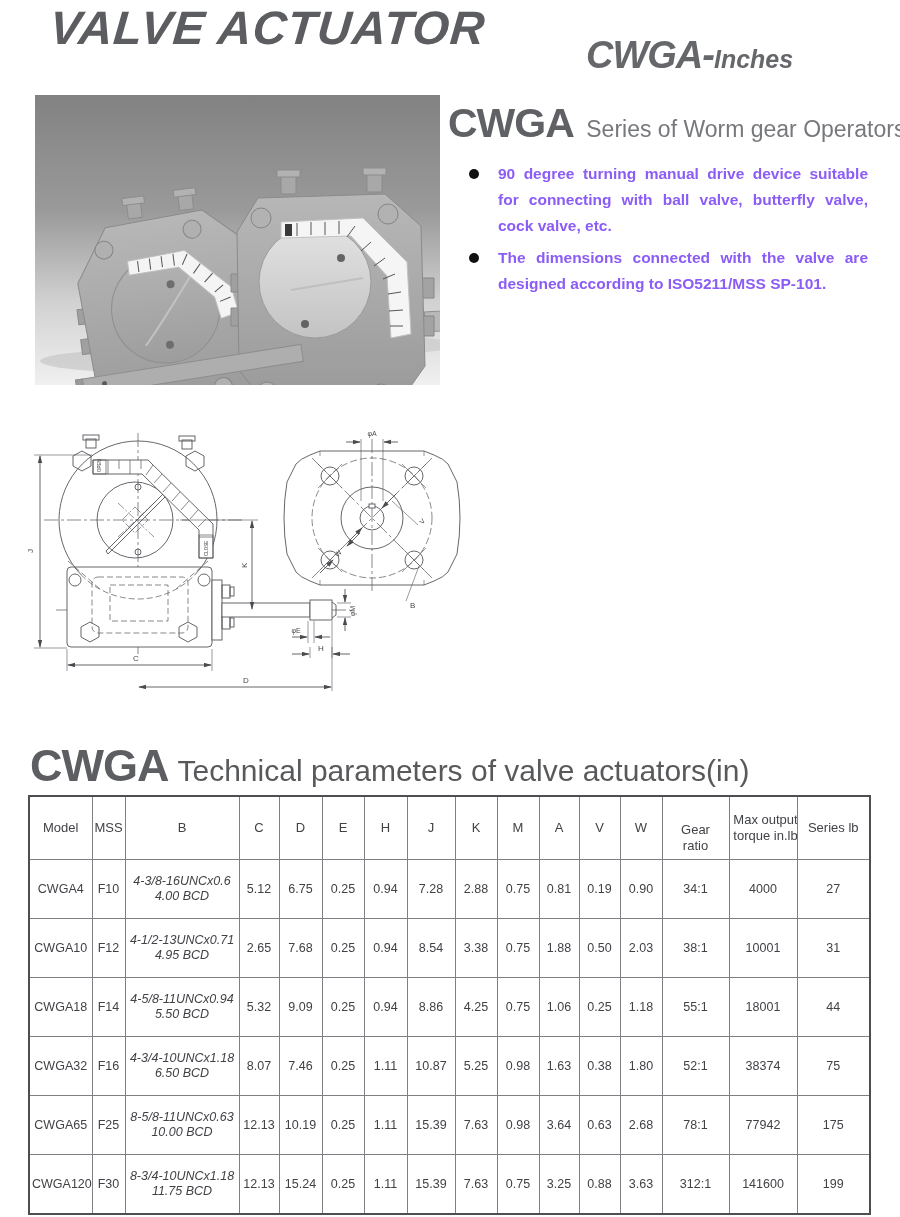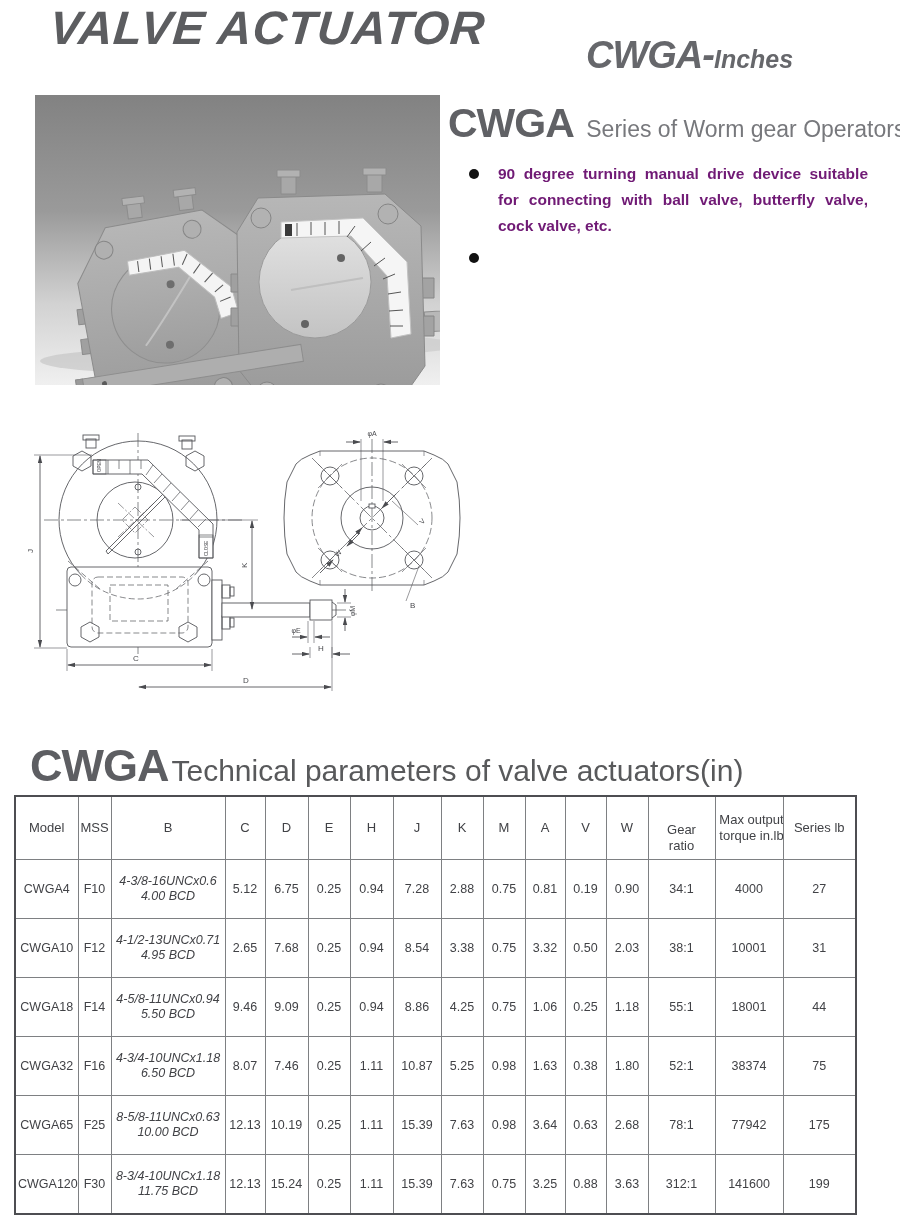--- a/index.html
+++ b/index.html
@@ -17,32 +17,32 @@
   
   .photo{position:absolute;left:35px;top:95px;width:405px;height:290px;}
 
   
   .intro{position:absolute;left:448px;top:100px;width:432px;}
   .intro-head{white-space:nowrap;}
   .intro-brand{font-size:41px;font-weight:bold;color:#606165;letter-spacing:-1px;}
   .intro-sub{font-size:23px;color:#77787c;margin-left:8px;}
   .features{margin-top:14px;width:420px;}
   .feature-item{position:relative;padding-left:50px;text-align:justify;font-weight:bold;
-      font-size:15.5px;line-height:26px;color:#701a75;margin-bottom:6px;}
+      font-size:15.5px;line-height:26px;color:#8b5cf6;margin-bottom:6px;}
   .dot{position:absolute;left:21px;top:8px;width:10px;height:10px;background:#111;border-radius:50%;}
 
   
   .drawing{position:absolute;left:20px;top:425px;width:460px;height:300px;}
   .drawing text{fill:#4a4b4f;font-family:"Liberation Sans",sans-serif;}
 
   
   .table-title{position:absolute;left:30px;top:740px;white-space:nowrap;}
   .tt-brand{font-size:45px;font-weight:bold;color:#5d5e62;letter-spacing:-1px;}
-  .tt-text{font-size:30px;color:#58595b;margin-left:3px;}
-  table.params{position:absolute;left:14px;top:795px;width:840px;border-collapse:collapse;
+  .tt-text{font-size:30px;color:#58595b;margin-left:9px;}
+  table.params{position:absolute;left:28px;top:795px;width:840px;border-collapse:collapse;
       table-layout:fixed;border:2px solid #4d4e52;}
   .params th,.params td{border:1px solid #7e8083;text-align:center;vertical-align:middle;
       color:#414246;font-weight:normal;padding:0 2px;overflow:hidden;}
   .params th{font-size:13px;height:62px;line-height:16px;}
   .params td{font-size:12.5px;height:58px;line-height:15px;}
   .wrapnarrow{display:inline-block;width:40px;margin-top:20px;}
   .wrapmed{display:inline-block;width:68px;}
   .b-cell div{line-height:15px;font-style:italic;}
   .vtop{vertical-align:top;padding-top:7px;}
 </style>
@@ -155,21 +155,21 @@
   </g>
 </svg>
 
 <div class="intro">
   <div class="intro-head">
     <span class="intro-brand">CWGA</span>
     <span class="intro-sub">Series of Worm gear Operators</span>
   </div>
   <div class="features">
       <div class="feature-item"><span class="dot"></span><span>90 degree turning manual drive device suitable for connecting with ball valve, butterfly valve, cock valve, etc.</span></div>
-      <div class="feature-item"><span class="dot"></span></div>
+      <div class="feature-item"><span class="dot"></span><span>The dimensions connected with the valve are designed according to ISO5211/MSS SP-101.</span></div>
     </div>
 </div>
 
 <svg class="drawing" viewBox="0 0 460 300">
   <defs>
     <marker id="ah" markerWidth="9" markerHeight="7" refX="8" refY="2.5" orient="auto-start-reverse">
       <path d="M0,0 L9,2.5 L0,5 Z" fill="#4a4b4f"></path>
     </marker>
   </defs>
   <g fill="none" stroke="#55565a" stroke-width="0.9">
@@ -399,35 +399,35 @@
           <div>4-1/2-13UNCx0.71</div>
           <div>4.95 BCD</div>
         </td>
         <td>2.65</td>
         <td>7.68</td>
         <td>0.25</td>
         <td>0.94</td>
         <td>8.54</td>
         <td>3.38</td>
         <td>0.75</td>
-        <td>3.32</td>
+        <td>1.88</td>
         <td>0.50</td>
         <td>2.03</td>
         <td>38:1</td>
         <td>10001</td>
         <td>31</td>
       </tr>
       <tr>
         <td>CWGA18</td>
         <td>F14</td>
         <td class="b-cell">
           <div>4-5/8-11UNCx0.94</div>
           <div>5.50 BCD</div>
         </td>
-        <td>9.46</td>
+        <td>5.32</td>
         <td>9.09</td>
         <td>0.25</td>
         <td>0.94</td>
         <td>8.86</td>
         <td>4.25</td>
         <td>0.75</td>
         <td>1.06</td>
         <td>0.25</td>
         <td>1.18</td>
         <td>55:1</td>

